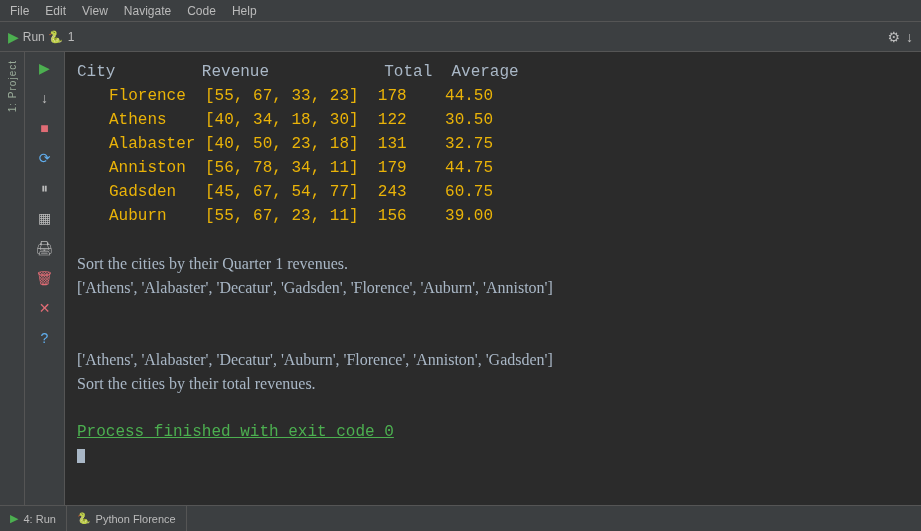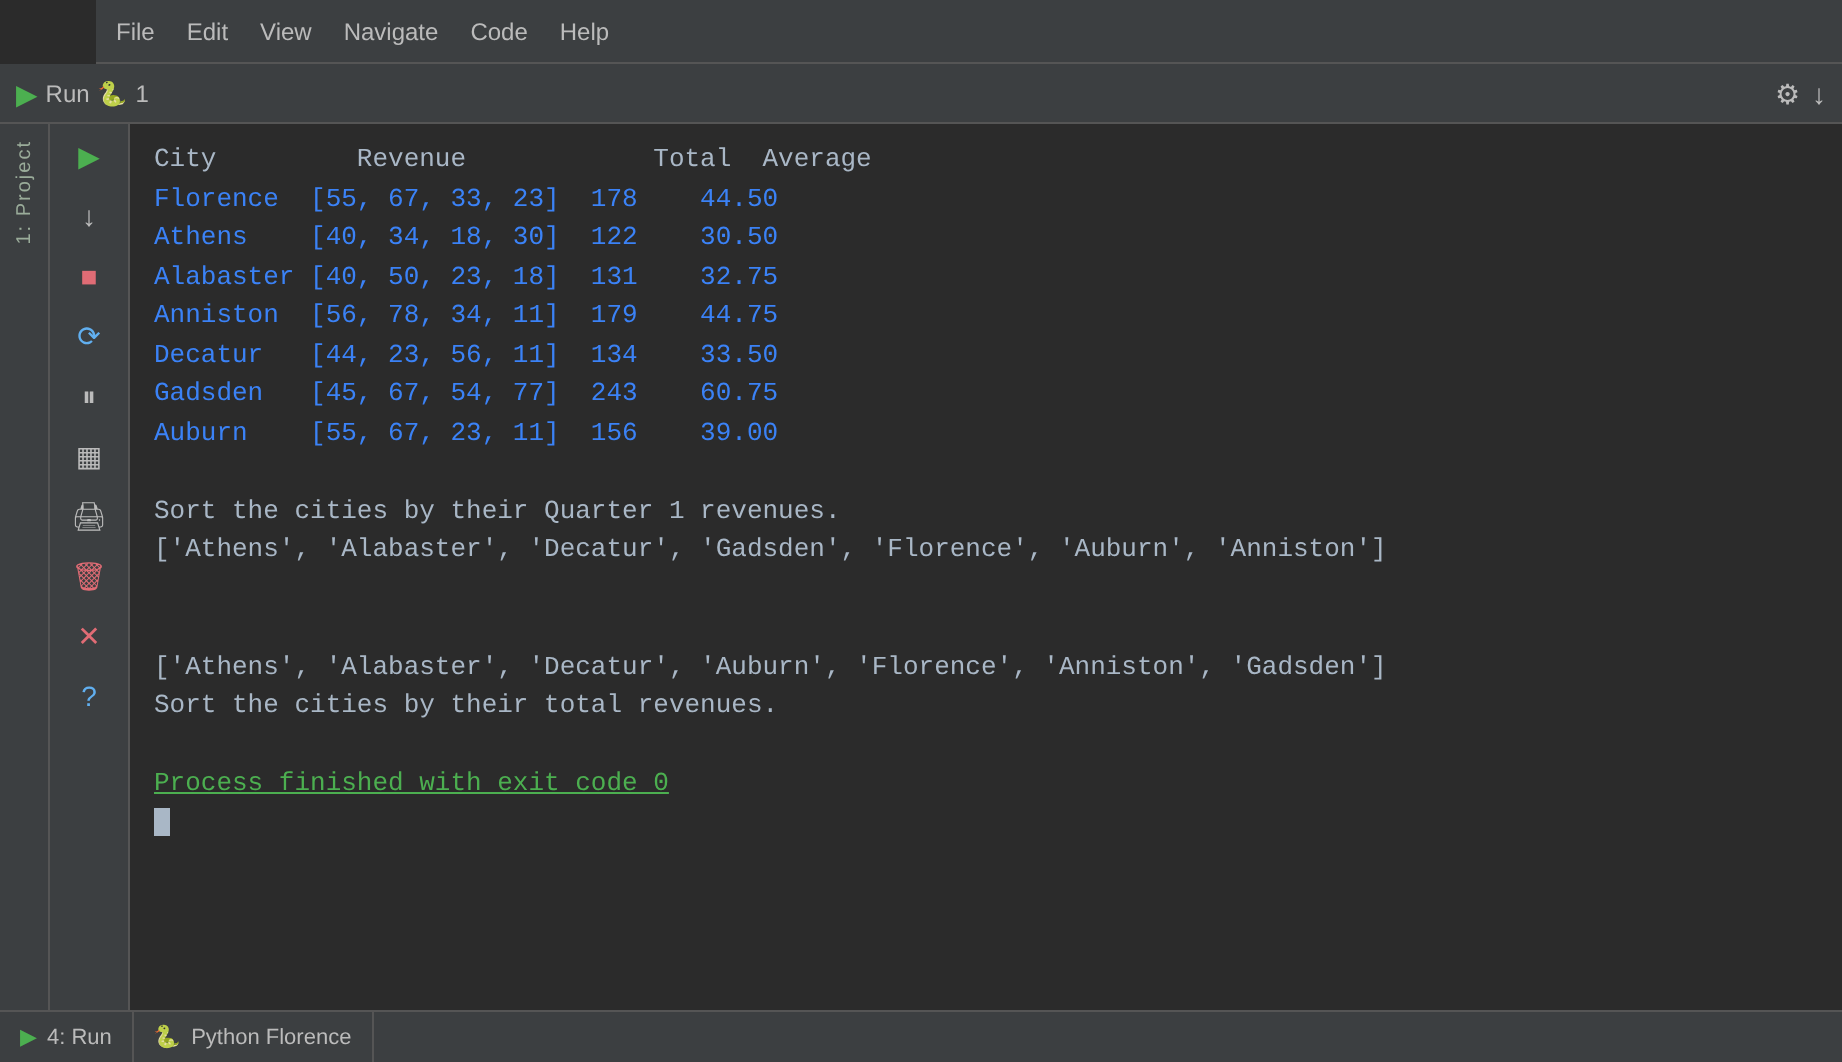--- a/index.html
+++ b/index.html
@@ -12,25 +12,24 @@
       overflow: hidden;
       display: flex;
       flex-direction: column;
     }
 
     
     .menubar {
       background: #3c3f41;
       display: flex;
       align-items: center;
-      height: 32px;
+      height: 22px;
       padding: 0 4px;
       gap: 4px;
       border-bottom: 1px solid #555;
-      margin-left: 48px;
     }
     .menubar-item {
       color: #bbbbbb;
       font-size: 12px;
       padding: 0 6px;
       height: 100%;
       display: flex;
       align-items: center;
       cursor: pointer;
     }
@@ -112,36 +111,38 @@
     .ctrl-btn.green { color: #4caf50; }
     .ctrl-btn.red { color: #e06c75; }
     .ctrl-btn.blue { color: #61afef; }
 
     
     .console {
       flex: 1;
       background: #2b2b2b;
       padding: 8px 12px;
       font-family: 'Courier New', Courier, monospace;
-      font-size: 13px;
+      font-size: 16px;
       color: #a9b7c6;
       overflow-y: auto;
       line-height: 1.5;
     }
     .console-line {
       white-space: pre;
     }
     .console-header {
       color: #a9b7c6;
     }
     .console-data {
-      color: #3b82f6;
+      color: #eab308;
+      margin-left: 32px;
     }
     .console-sort-q1, .console-sort-q3, .console-sort-total {
       color: #a9b7c6;
+      font-family: Liberation Serif, serif;
     }
     .console-process {
       color: #4caf50;
       text-decoration: underline;
     }
     .console-cursor {
       display: inline-block;
       width: 8px;
       height: 14px;
       background: #a9b7c6;
@@ -213,21 +214,20 @@
     <div class="ctrl-btn red">✕</div>
     <div class="ctrl-btn" style="color:#61afef;">?</div>
   </div>
 
   <div class="console">
     <div class="console-line console-header">City         Revenue            Total  Average</div>
     <div class="console-line console-data">Florence  [55, 67, 33, 23]  178    44.50</div>
     <div class="console-line console-data">Athens    [40, 34, 18, 30]  122    30.50</div>
     <div class="console-line console-data">Alabaster [40, 50, 23, 18]  131    32.75</div>
     <div class="console-line console-data">Anniston  [56, 78, 34, 11]  179    44.75</div>
-    <div class="console-line console-data">Decatur   [44, 23, 56, 11]  134    33.50</div>
     <div class="console-line console-data">Gadsden   [45, 67, 54, 77]  243    60.75</div>
     <div class="console-line console-data">Auburn    [55, 67, 23, 11]  156    39.00</div>
     <div class="console-line">&nbsp;</div>
     <div class="console-line console-sort-q1">Sort the cities by their Quarter 1 revenues.</div>
     <div class="console-line console-sort-q1">['Athens', 'Alabaster', 'Decatur', 'Gadsden', 'Florence', 'Auburn', 'Anniston']</div>
     <div class="console-line">&nbsp;</div>
     <div class="console-line">&nbsp;</div>
     <div class="console-line console-sort-total">['Athens', 'Alabaster', 'Decatur', 'Auburn', 'Florence', 'Anniston', 'Gadsden']</div>
     <div class="console-line console-sort-total">Sort the cities by their total revenues.</div>
     <div class="console-line">&nbsp;</div>

